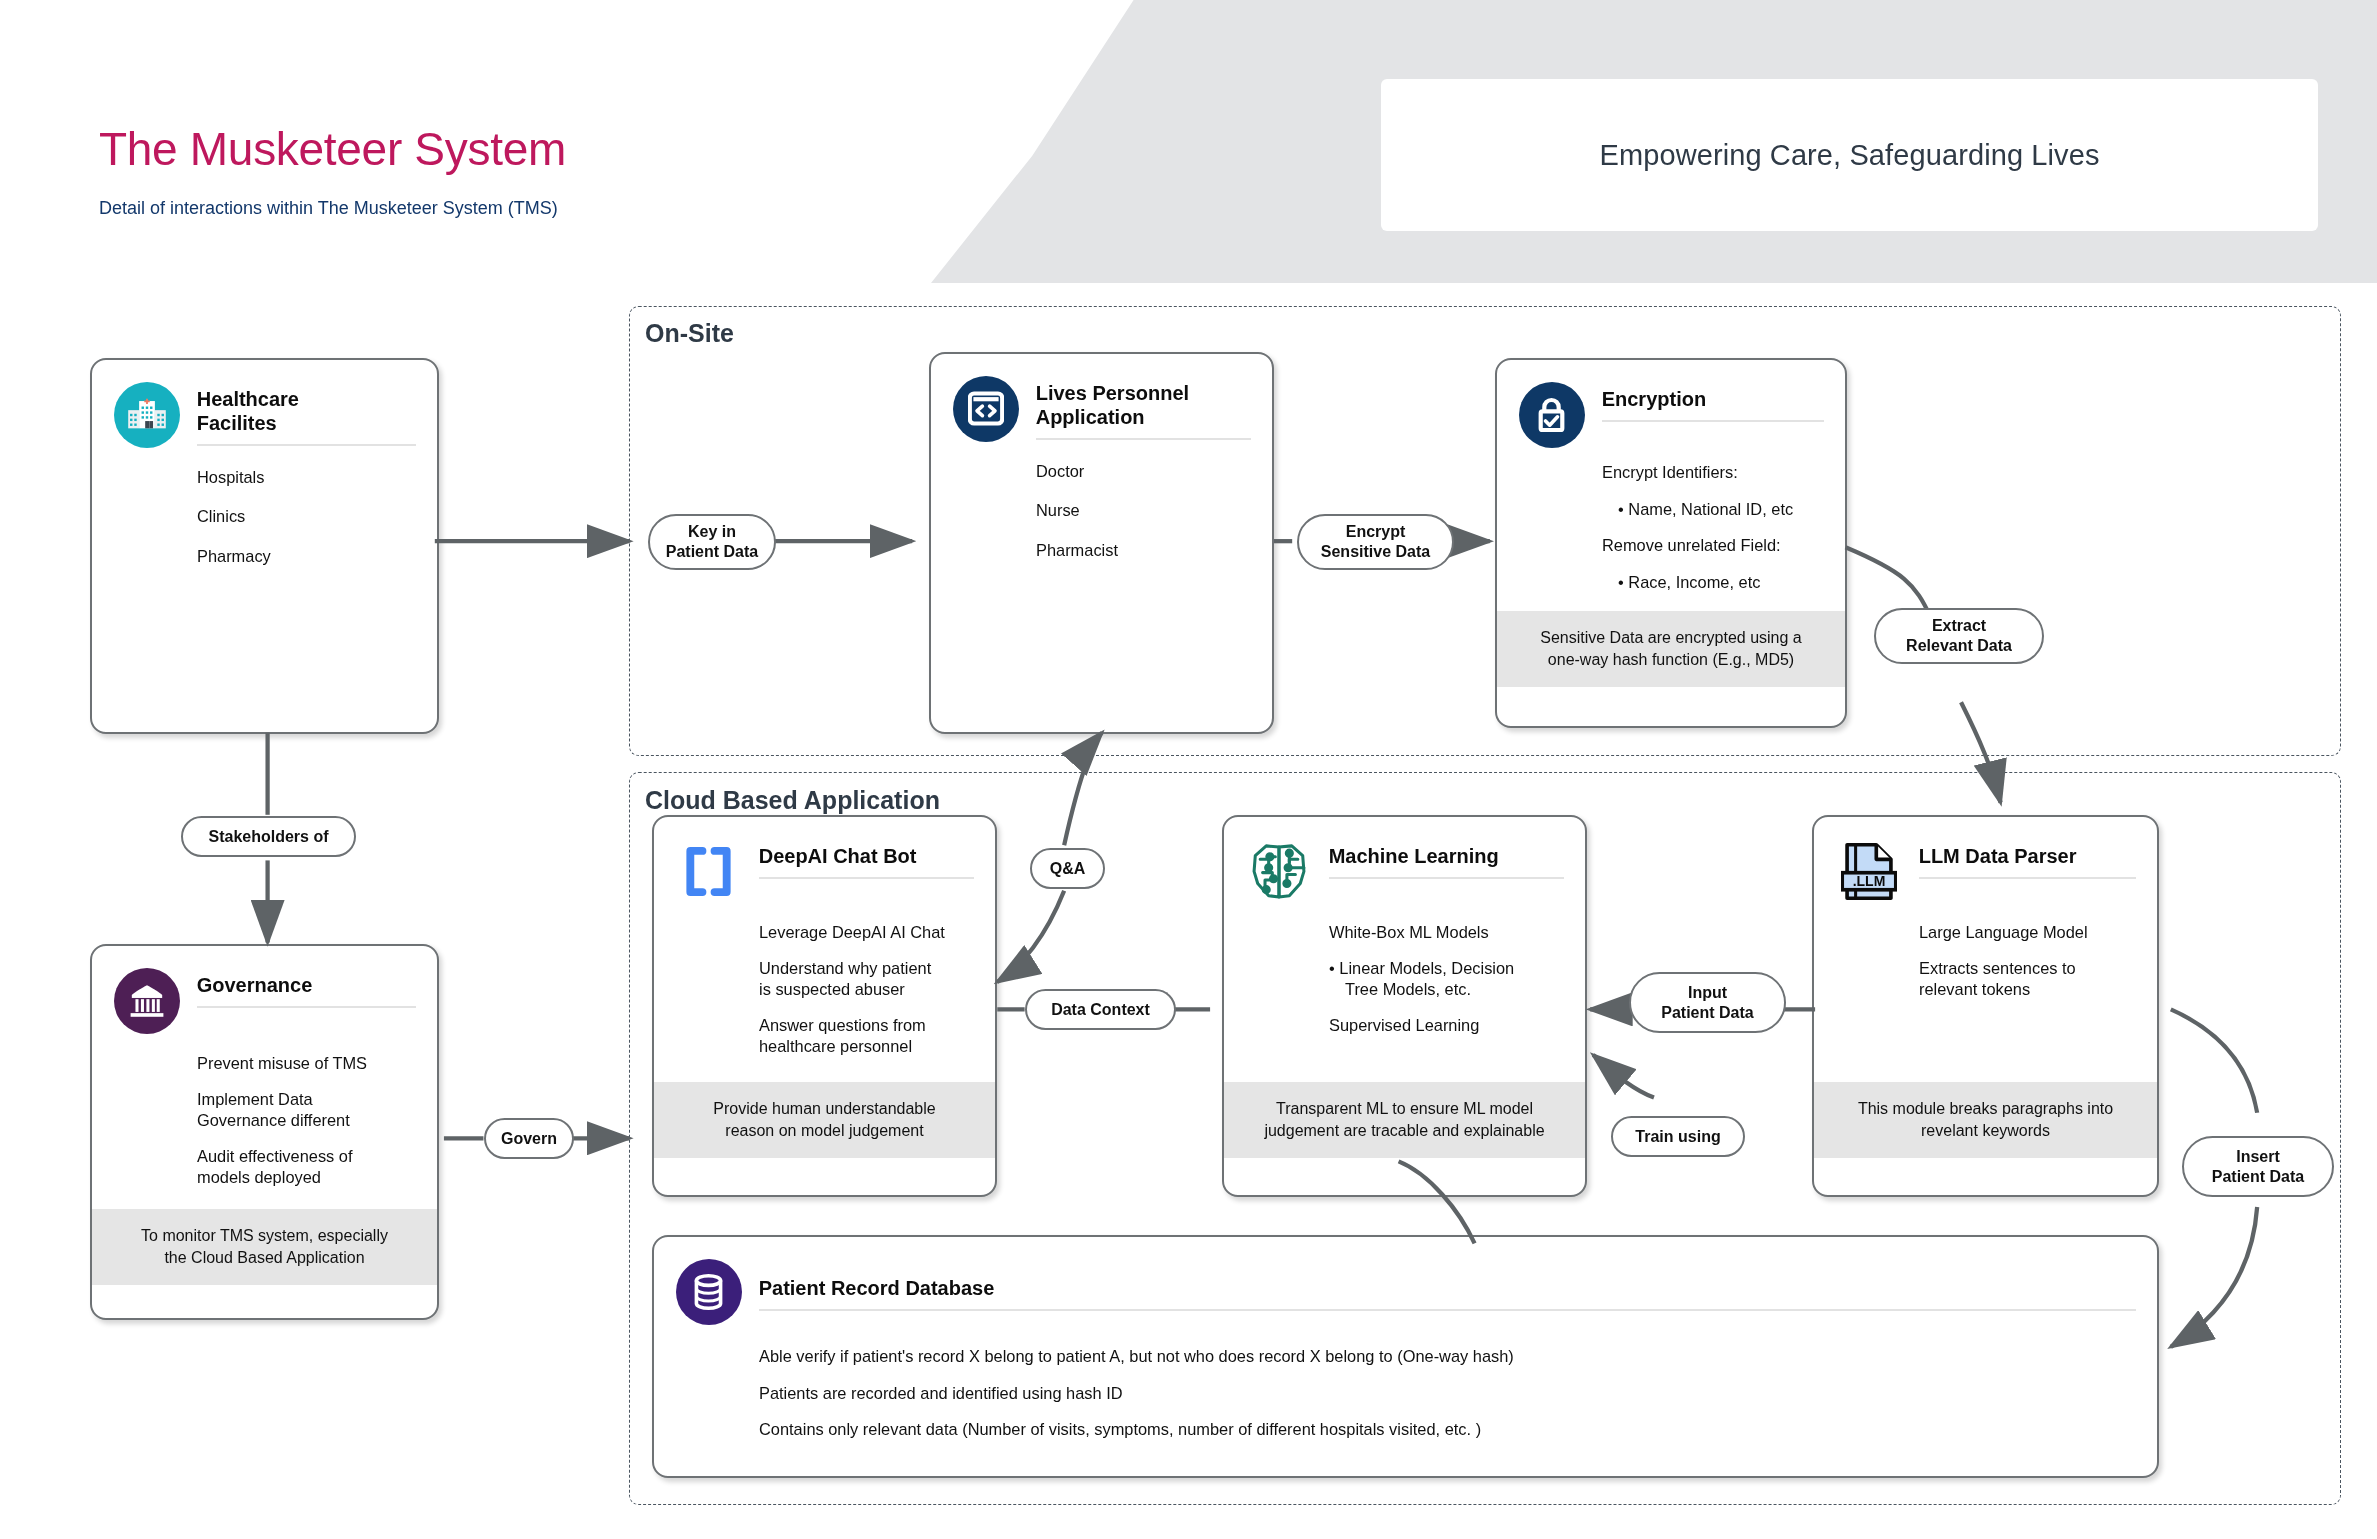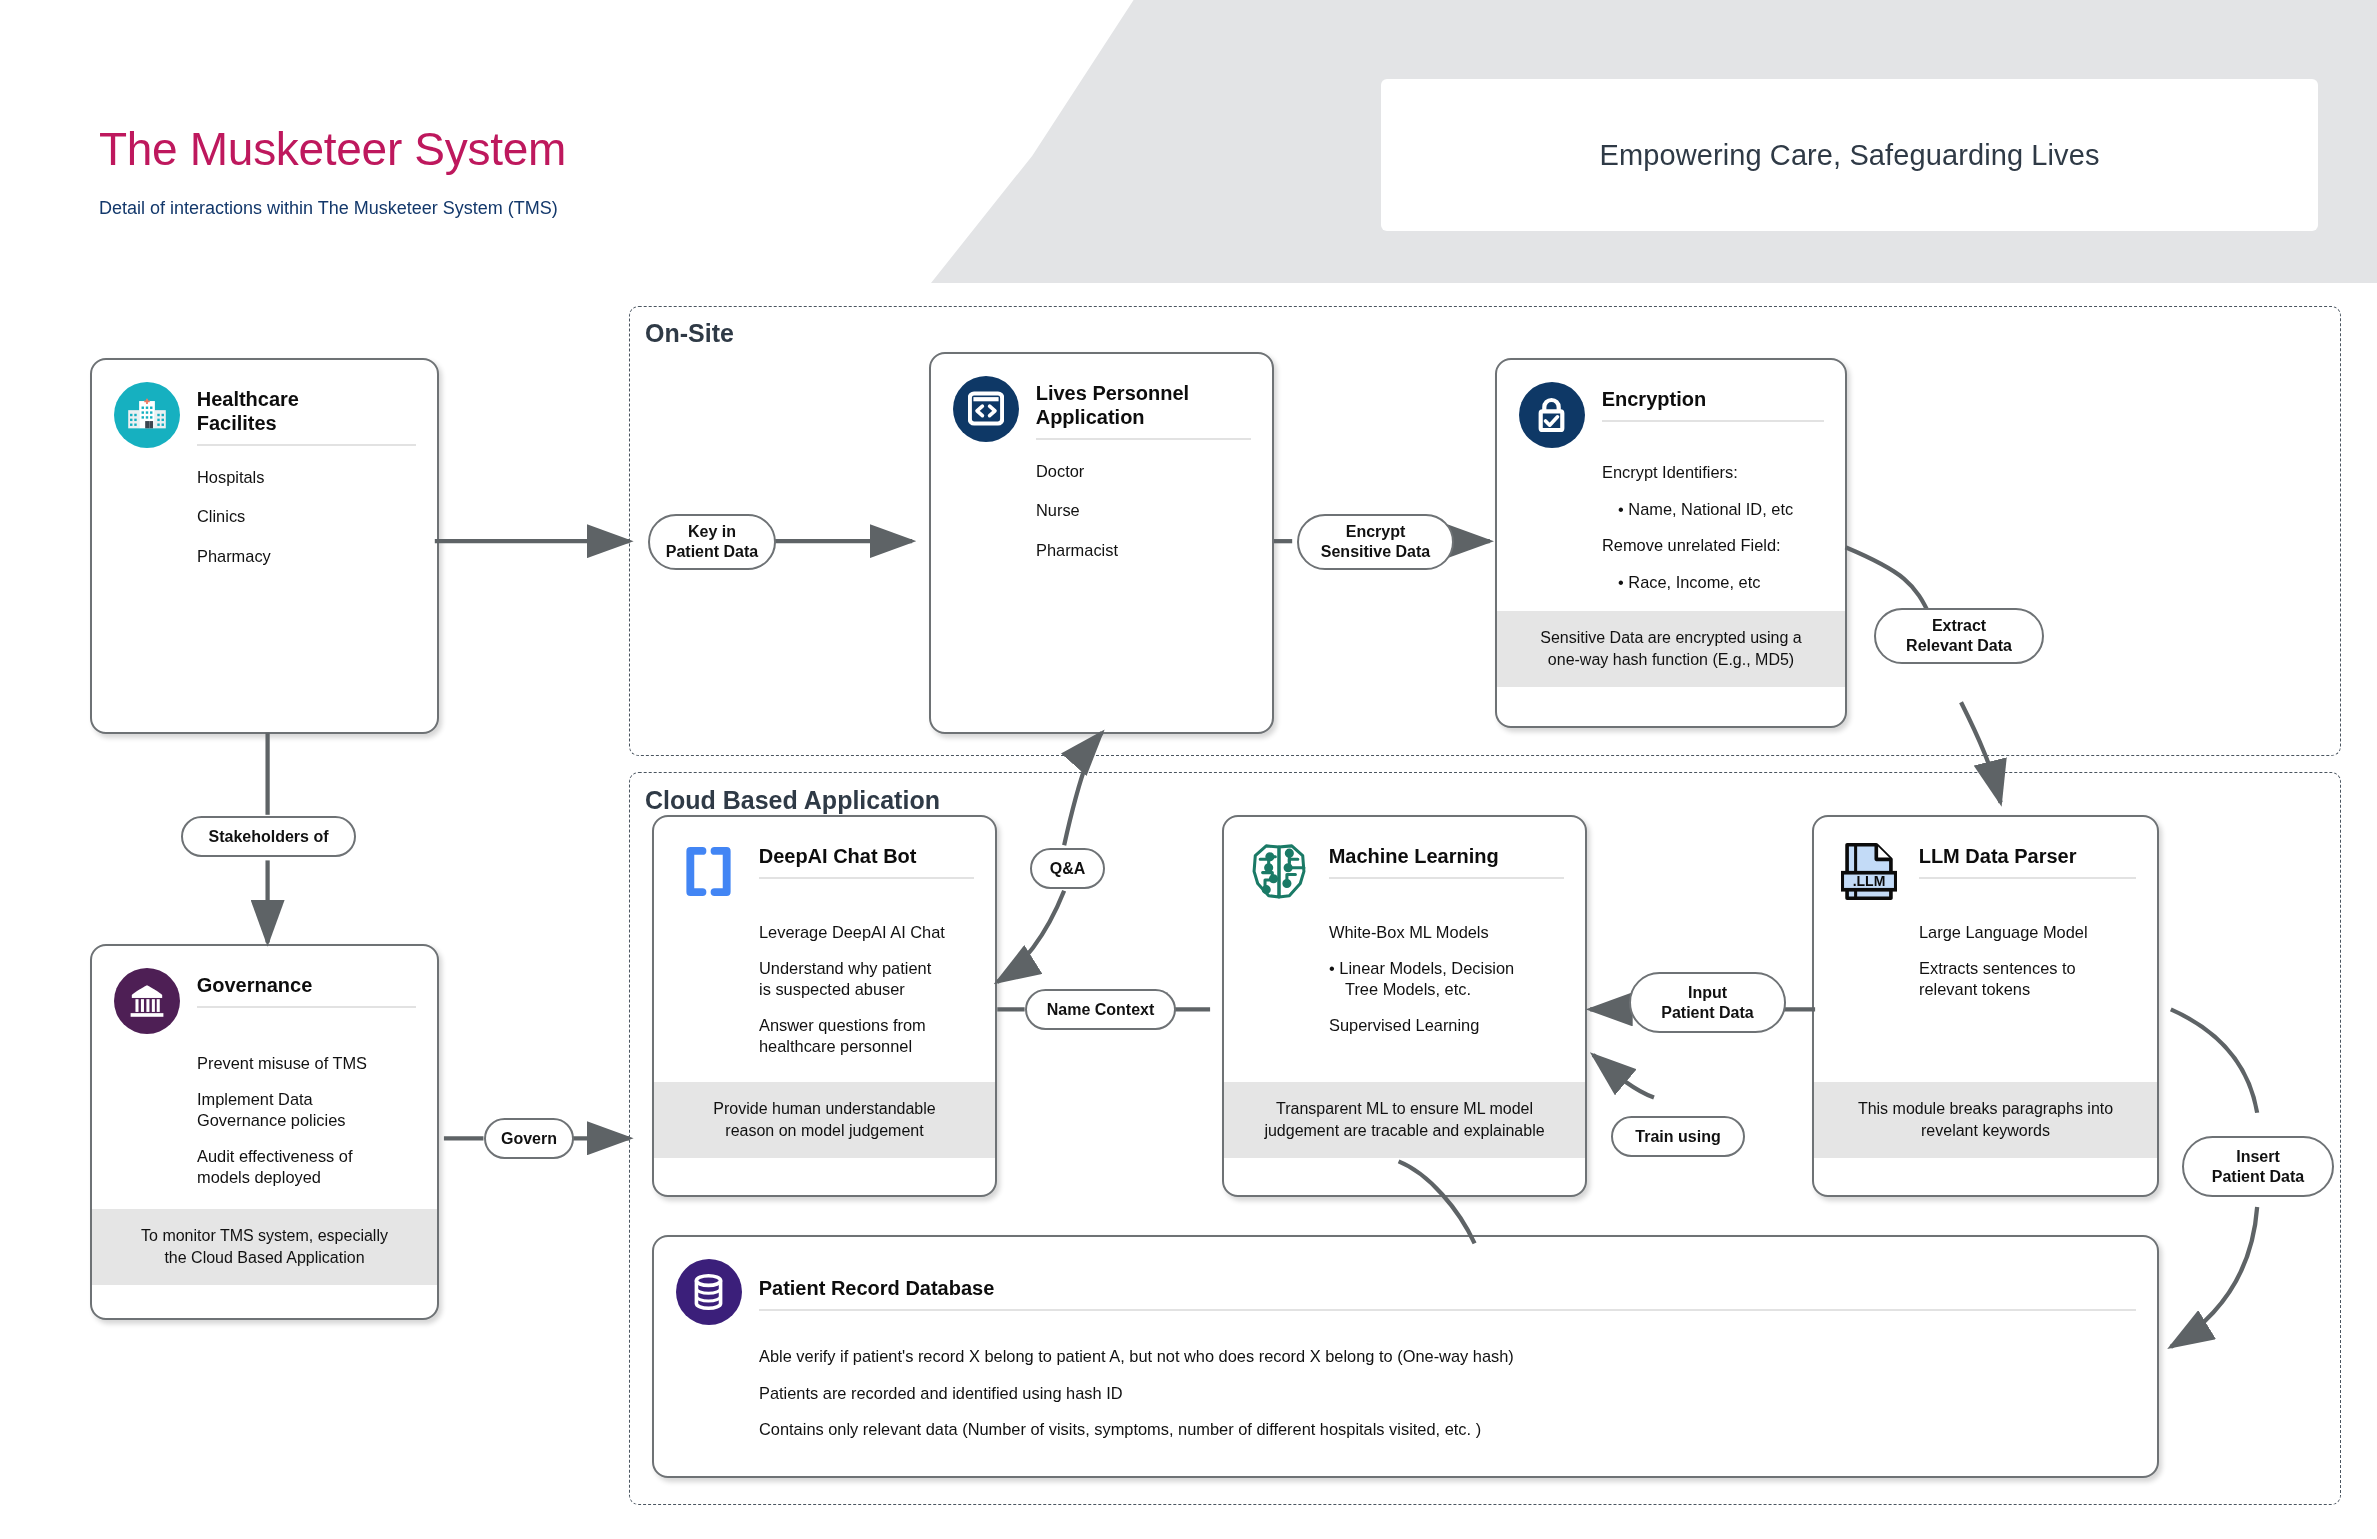--- a/index.html
+++ b/index.html
@@ -169,21 +169,21 @@
         </div>
       </div>
       <div class="card-body">
         <div class="card-title">Governance</div>
         <div class="card-rule"></div>
       </div>
     </div>
     <div class="card-lines">
       <div class="ln tight">Prevent misuse of TMS</div>
       <div class="ln" style="margin-bottom:0;">Implement Data</div>
-      <div class="ln tight">Governance policies</div>
+      <div class="ln tight">Governance different</div>
       <div class="ln" style="margin-bottom:0;">Audit effectiveness of</div>
       <div class="ln">models deployed</div>
     </div>
     <div class="foot" style="top:263px;">
       <div>To monitor TMS system, especially</div>
       <div>the Cloud Based Application</div>
     </div>
   </div>
 
   <div class="card" style="left:929px;top:352px;width:345px;height:382px;">
@@ -377,21 +377,21 @@
 
   <div class="pill" style="left:484px;top:1118px;width:90px;height:41px;">
     <span>Govern</span>
   </div>
 
   <div class="pill" style="left:1030px;top:848px;width:75px;height:41px;">
     <span>Q&amp;A</span>
   </div>
 
   <div class="pill" style="left:1025px;top:989px;width:151px;height:41px;">
-    <span>Name Context</span>
+    <span>Data Context</span>
   </div>
 
   <div class="pill" style="left:1629px;top:972px;width:157px;height:61px;flex-direction:column;">
     <span>Input</span>
     <span>Patient Data</span>
   </div>
 
   <div class="pill" style="left:1611px;top:1116px;width:134px;height:41px;">
     <span>Train using</span>
   </div>

